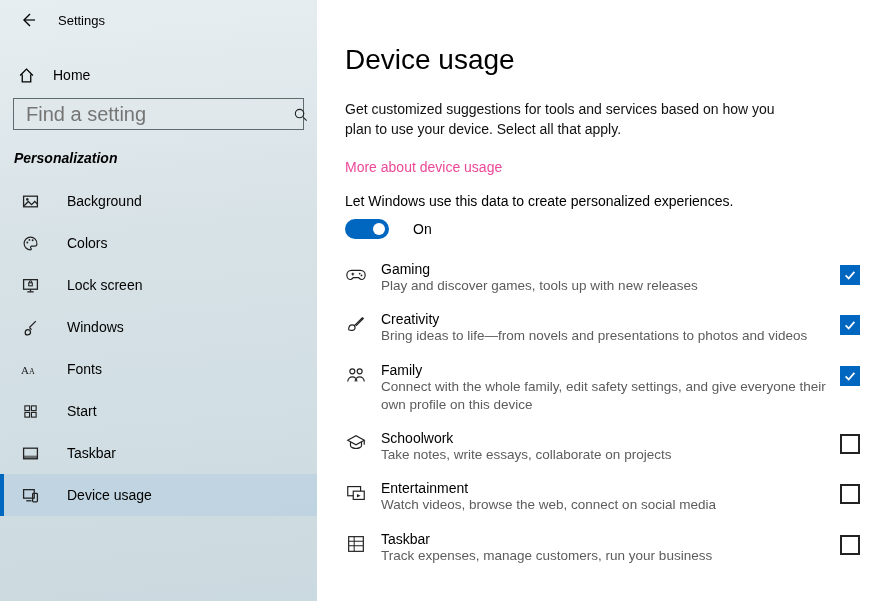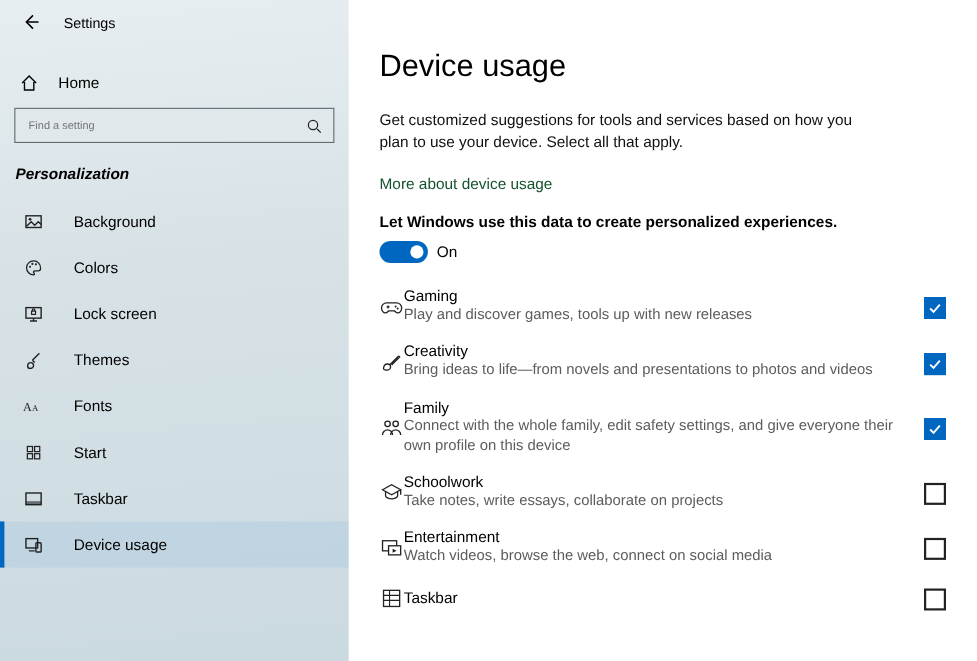--- a/index.html
+++ b/index.html
@@ -48,21 +48,21 @@
     display: flex; align-items: center;
     background: #e0e8eb;
     border: 1px solid #5e6b70;
     height: 32px;
     padding: 0 10px;
   }
   .search-input {
     flex: 1;
     background: transparent;
     border: none; outline: none;
-    font-size: 10px;
+    font-size: 20px;
     color: #14532d;
   }
   .section-label {
     font-weight: 600;
     font-size: 14px;
     padding: 14px 10px 14px 14px;
     font-style: italic;
   }
   .navlist { display: flex; flex-direction: column; }
   .nav-item {
@@ -80,34 +80,34 @@
   .nav-label { color: #000; }
 
   
   .main {
     flex: 1;
     padding: 32px 28px 20px 28px;
     overflow-y: auto;
   }
   .page-title { font-size: 28px; font-weight: 400; margin: 12px 0 24px 0; }
   .desc { font-size: 14px; color: #111; line-height: 1.4; max-width: 440px; }
-  .link { color: #14532d; display: inline-block; margin: 20px 0 18px 0; }
-  .subtext { font-size: 14px; margin-bottom: 10px; font-weight: bold; }
-  .toggle-row { display: flex; align-items: center; gap: 8px; margin-bottom: 22px; text-align: right;}
+  .link { color: #ec4899; display: inline-block; margin: 20px 0 18px 0; }
+  .subtext { font-size: 14px; margin-bottom: 10px; }
+  .toggle-row { display: flex; align-items: center; gap: 24px; margin-bottom: 22px; text-align: right;}
   .toggle {
     width: 44px; height: 20px; border-radius: 10px;
     background: #0067c0; position: relative;
   }
   .toggle::after {
     content:""; position:absolute; width:12px;height:12px;border-radius:50%;
     background:#fff; right:4px; top:4px;
   }
   .options { display:flex; flex-direction: column; gap: 16px; }
   .opt-row {
-    display:flex; align-items: center; 
+    display:flex; align-items: flex-start; gap: 14px;
   }
   .opt-icon { width: 22px; height: 22px; flex: 0 0 22px; margin-top: 2px; color:#222; display:flex;align-items:center;justify-content:center;}
   .opt-text { flex: 1; }
   .opt-title { font-size: 14px; color: #000; }
   .opt-sub { font-size: 13.5px; color: #5c5c5c; line-height: 1.35; }
   .chk {
     width: 20px; height: 20px; flex: 0 0 20px;
     border: 2px solid #222;
     display:flex;align-items:center;justify-content:center;
     margin-top: 4px;
@@ -186,21 +186,21 @@
             </svg>
           </span>
           <span class="nav-label">Lock screen</span>
         </div>
         <div class="nav-item">
           <span class="nav-icon">
             <svg width="17" height="17" viewBox="0 0 16 16">
               <path d="M13 2 L7 8 M7 8 L9 10 M3 13 c0-2 1-3 2.5-3 S8 11 8 12.5 6.5 15 5 15 3 14.5 3 13 Z" fill="none" stroke="#222" stroke-width="1.2"></path>
             </svg>
           </span>
-          <span class="nav-label">Themes</span>
+          <span class="nav-label">Windows</span>
         </div>
         <div class="nav-item">
           <span class="nav-icon">
             <svg width="18" height="16" viewBox="0 0 18 16">
               <text x="0" y="13" font-size="11" font-family="Segoe UI" fill="#222">A</text>
               <text x="8" y="13" font-size="8" font-family="Segoe UI" fill="#222">A</text>
             </svg>
           </span>
           <span class="nav-label">Fonts</span>
         </div>
@@ -328,18 +328,19 @@
         </div>
         <div class="opt-row">
           <span class="opt-icon">
             <svg width="22" height="22" viewBox="0 0 24 24">
               <rect x="4" y="4" width="16" height="16" fill="none" stroke="#222" stroke-width="1.3"></rect>
               <path d="M4 9h16 M4 14h16 M10 4v16" stroke="#222" stroke-width="1.1"></path>
             </svg>
           </span>
           <div class="opt-text">
             <div class="opt-title">Taskbar</div>
+            <div class="opt-sub">Track expenses, manage customers, run your business</div>
           </div>
           <div class="chk"></div>
         </div>
       </div>
   </div>
 </div>
 
 </body></html>

